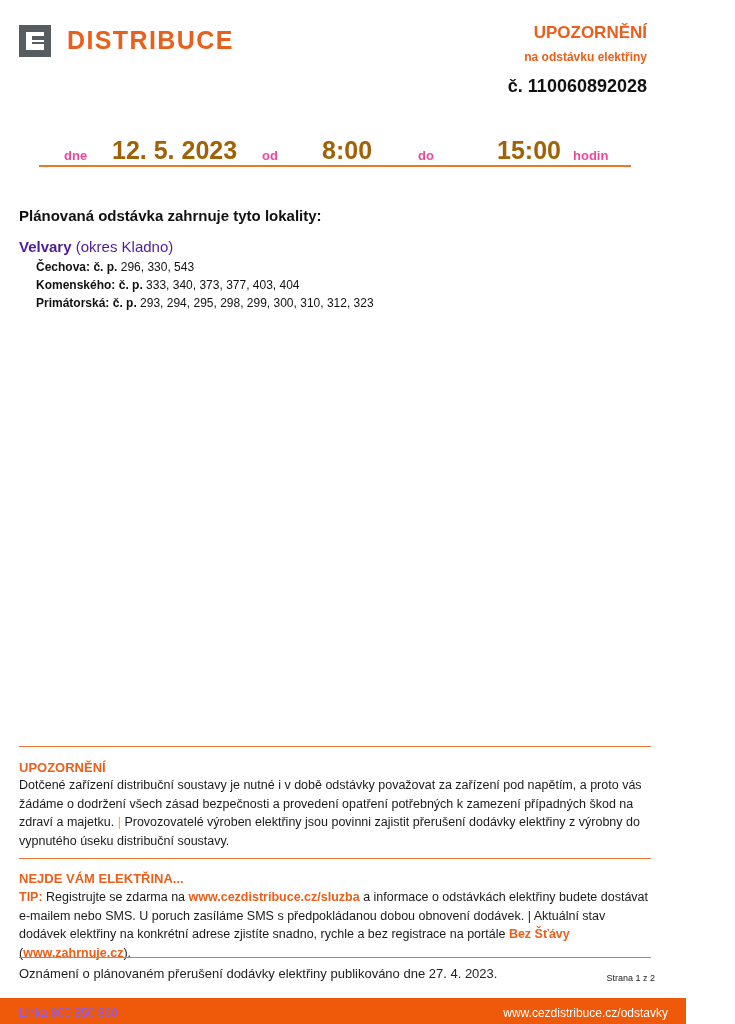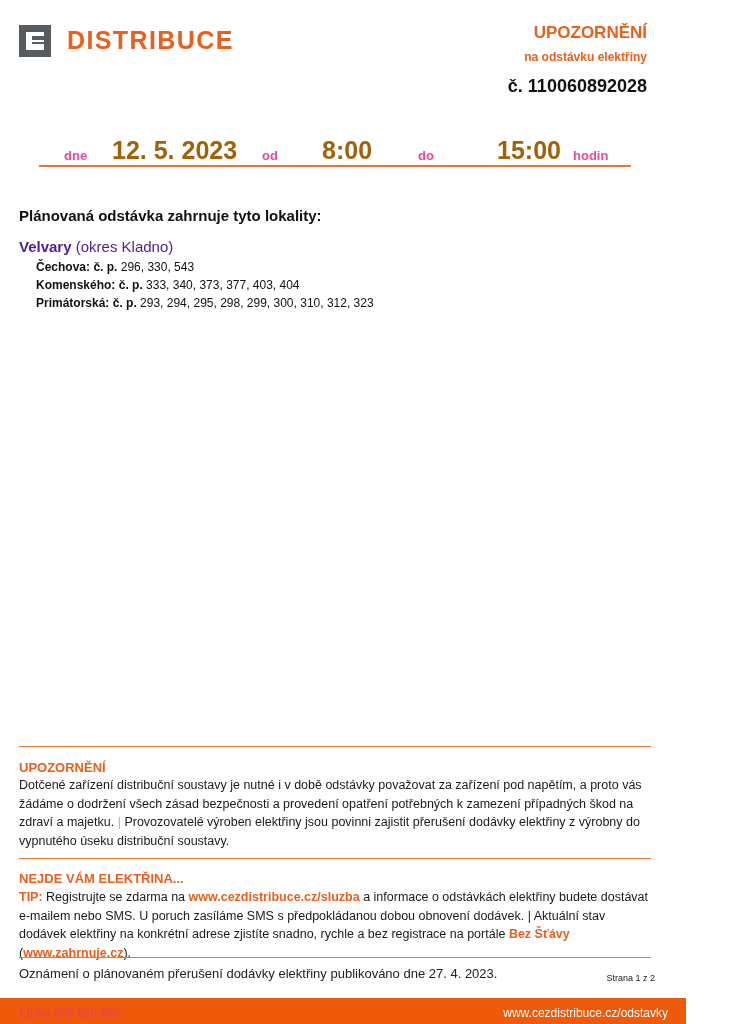--- a/index.html
+++ b/index.html
@@ -28,21 +28,21 @@
   
   .rule { left:19px; width:632px; height:1px; background:#e8782f; }
   .sec-title { left:19px; font-size:13px; font-weight:bold; color:#e8601c; }
   .para { left:19px; width:636px; font-size:12.5px; line-height:18.5px; color:#1a1a1a; }
   .para b { font-weight:normal; }
   .sep { color:#e8a070; }
   .link { color:#e8601c; font-weight:bold;margin-top:20px; }
   .foot-note { left:19px; top:966px; font-size:13px; color:#222; }
   .page-num { right:80px; top:973px; font-size:9px; color:#222; }
   .bottom-bar { left:0; top:998px; width:686px; height:26px; background:#ee5a0a; }
-  .bar-left { left:19px; top:1006px; font-size:12px; font-weight:bold; color:#ef4444; }
+  .bar-left { left:19px; top:1006px; font-size:12px; font-weight:normal; color:#8b5cf6; }
   .bar-right { left:0; width:668px; text-align:right; top:1006px; font-size:12px; font-weight:normal; color:#fff; }
 </style>
 </head>
 <body>
 
 <div class="abs logo-box">
   <svg width="32" height="32" viewBox="0 0 32 32">
     <rect width="32" height="32" fill="#575c61"></rect>
     <path d="M7 7 H25 V13 H13 V15 H25 V17 H13 V19 H25 V25 H7 Z" fill="#ffffff"></path>
     <rect x="13" y="11" width="12" height="2" fill="#575c61"></rect>

